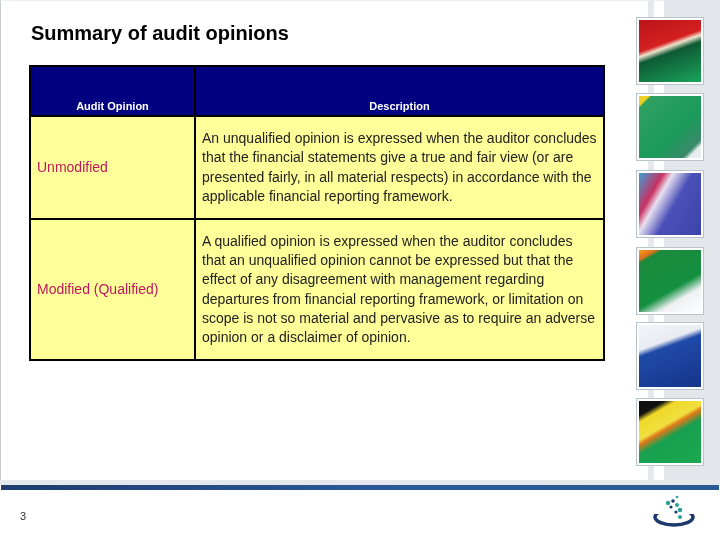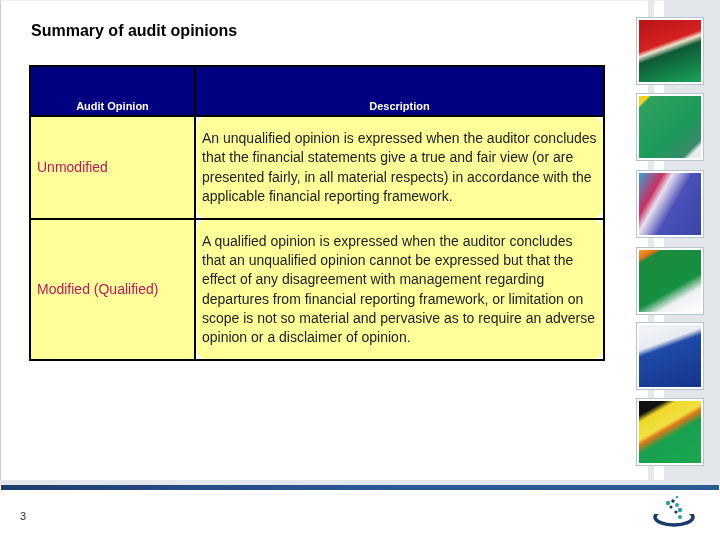--- a/index.html
+++ b/index.html
@@ -18,40 +18,40 @@
     }
     .bottom-bar-light {
       position: absolute; left: 0; top: 480px; width: 720px; height: 5px; background: #e4e7ec;
     }
     .bottom-bar {
       position: absolute; left: 1px; top: 485px; width: 718px; height: 5px;
       background: linear-gradient(to right, #1e3c6e, #2a5896, #2b5a93);
     }
 
     .title {
-      position: absolute; left: 31px; top: 22px; font-size: 16px; font-weight: bold; color: #000;
+      position: absolute; left: 31px; top: 22px; font-size: 20px; font-weight: bold; color: #000;
     }
 
     table.opinions {
       position: absolute; left: 29px; top: 65px; width: 576px;
       border-collapse: collapse; border: 2px solid #c2410c;
     }
     table.opinions th, table.opinions td {
       border: 2px solid #000; vertical-align: middle;
     }
     table.opinions th {
       background: #000080; color: #ffffff; font-size: 11px; font-weight: bold;
       height: 50px; vertical-align: bottom; padding-bottom: 3px; text-align: center;
     }
     th.col1 { width: 165px; }
     td.opinion {
       font-size: 14px; color: #be185d; padding: 0 6px; line-height: 19px;
     }
     td.desc {
-      font-size: 14px; color: #222; padding: 2px 6px 2px 6px; line-height: 19.3px; border-radius: 14px;
+      font-size: 14px; color: #222; padding: 2px 6px 2px 6px; line-height: 19.3px;
     }
     tr.yellow td { background: #ffff99; }
     tr.lavender td { background: #ccccff; }
     tr.r1 td { height: 103px; }
     tr.r2 td { height: 68px; }
     tr.r3 td { height: 141px; }
 
     .thumb {
       position: absolute; left: 636px; width: 68px; height: 68px;
       border: 1px solid #b8c4cc; background: #fff; padding: 2px;

